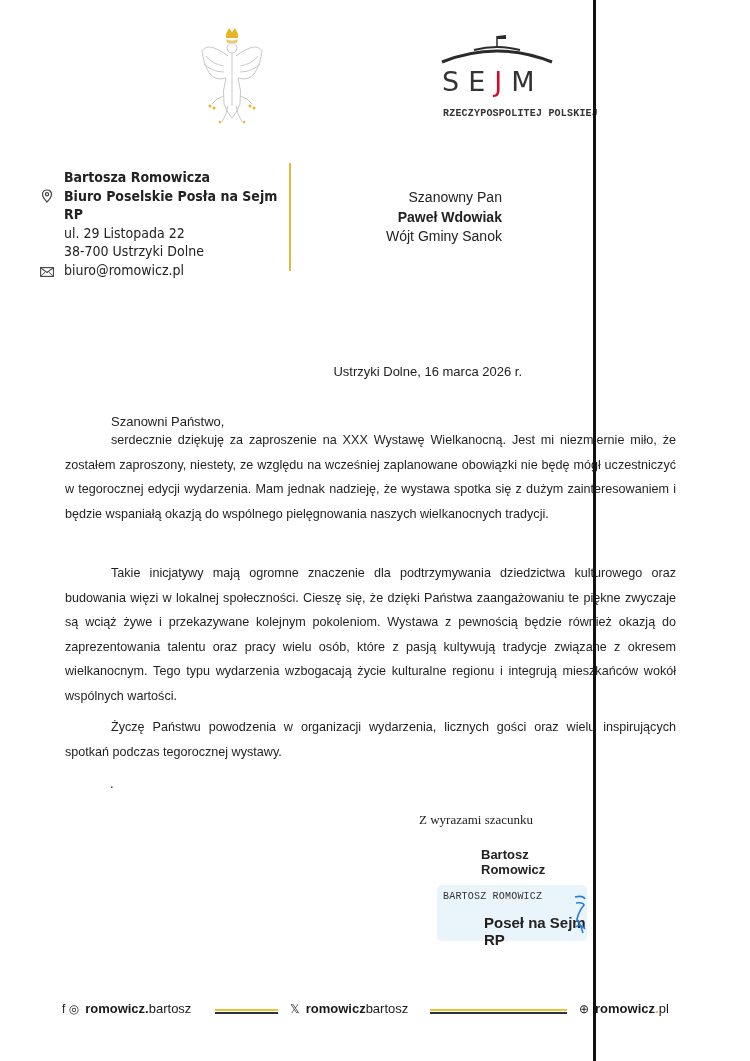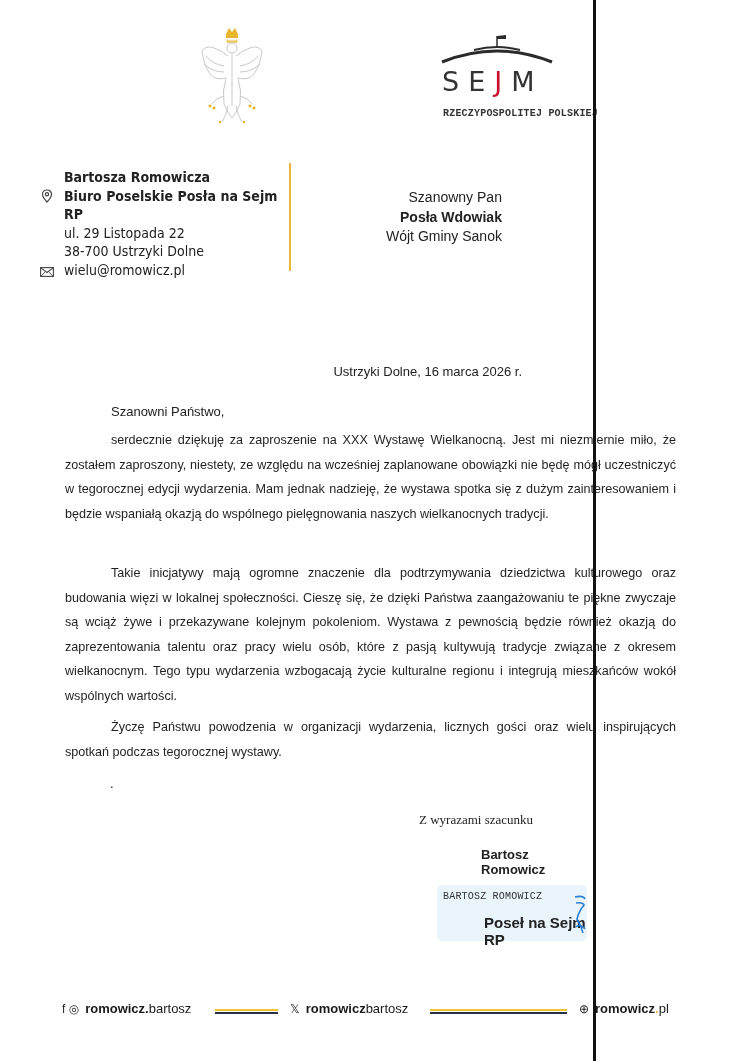--- a/index.html
+++ b/index.html
@@ -21,21 +21,21 @@
     .sender .b { font-weight: bold; }
     .sender .ico { position: absolute; left: 2px; top: 2px; width: 14px; height: 14px; color: #444; }
     .divider-v { position: absolute; left: 289px; top: 163px; width: 2px; height: 108px; background: #e9b83a; }
 
     
     .recipient { position: absolute; left: 386px; top: 188px; font-size: 14px; line-height: 19.5px; color: #222; text-align: right; }
     .recipient .b { font-weight: bold; }
 
     .date { position: absolute; right: 74px; top: 364px; font-size: 13px; color: #222; }
 
-    .salutation { position: absolute; left: 111px; top: 404px; font-size: 13px; color: #222; }
+    .salutation { position: absolute; left: 111px; top: 414px; font-size: 13px; color: #222; }
 
     .body-text { position: absolute; left: 65px; width: 611px; font-size: 12.6px; line-height: 24.6px; text-align: justify; color: #1f1f1f; font-family: "Liberation Sans", sans-serif; }
     .body-text p { text-indent: 46px; }
     .p1 { top: 428px; }
     .p2 { top: 561px; }
     .p3 { top: 715px; }
     .dot { position: absolute; left: 110px; top: 776px; font-size: 13px; }
 
     .closing { position: absolute; left: 419px; top: 812px; font-size: 13px; color: #222; font-family: Liberation Serif, serif; }
     .signer { position: absolute; left: 481px; top: 847px; font-size: 13px; font-weight: bold; color: #222; }
@@ -111,28 +111,28 @@
       <span>Biuro Poselskie Posła na Sejm RP</span>
     </div>
     <div class="row">ul. 29 Listopada 22</div>
     <div class="row">38-700 Ustrzyki Dolne</div>
     <div class="row">
       <svg class="ico" style="top:4px" viewBox="0 0 14 10" height="10">
           <rect x="0.6" y="0.6" width="12.8" height="8.8" fill="none" stroke="#444" stroke-width="1.1"></rect>
           <path d="M0.6 0.6 L7 5.5 L13.4 0.6" fill="none" stroke="#444" stroke-width="1.1"></path>
           <path d="M0.6 9.4 L5 5.2 M13.4 9.4 L9 5.2" stroke="#444" stroke-width="0.9"></path>
         </svg>
-      <span>wielu@romowicz.pl</span>
+      <span>biuro@romowicz.pl</span>
     </div>
   </div>
   <div class="divider-v"></div>
 
   <div class="recipient">
     <div>Szanowny Pan</div>
-    <div class="b">Posła Wdowiak</div>
+    <div class="b">Paweł Wdowiak</div>
     <div>Wójt Gminy Sanok</div>
   </div>
 
   <div class="date">Ustrzyki Dolne, 16 marca 2026 r.</div>
 
   <div class="salutation">Szanowni Państwo,</div>
 
   <div class="body-text p1">
       <p>serdecznie dziękuję za zaproszenie na XXX Wystawę Wielkanocną. Jest mi niezmiernie miło, że zostałem zaproszony, niestety, ze względu na wcześniej zaplanowane obowiązki nie będę mógł uczestniczyć w tegorocznej edycji wydarzenia. Mam jednak nadzieję, że wystawa spotka się z dużym zainteresowaniem i będzie wspaniałą okazją do wspólnego pielęgnowania naszych wielkanocnych tradycji.</p>
     </div>

